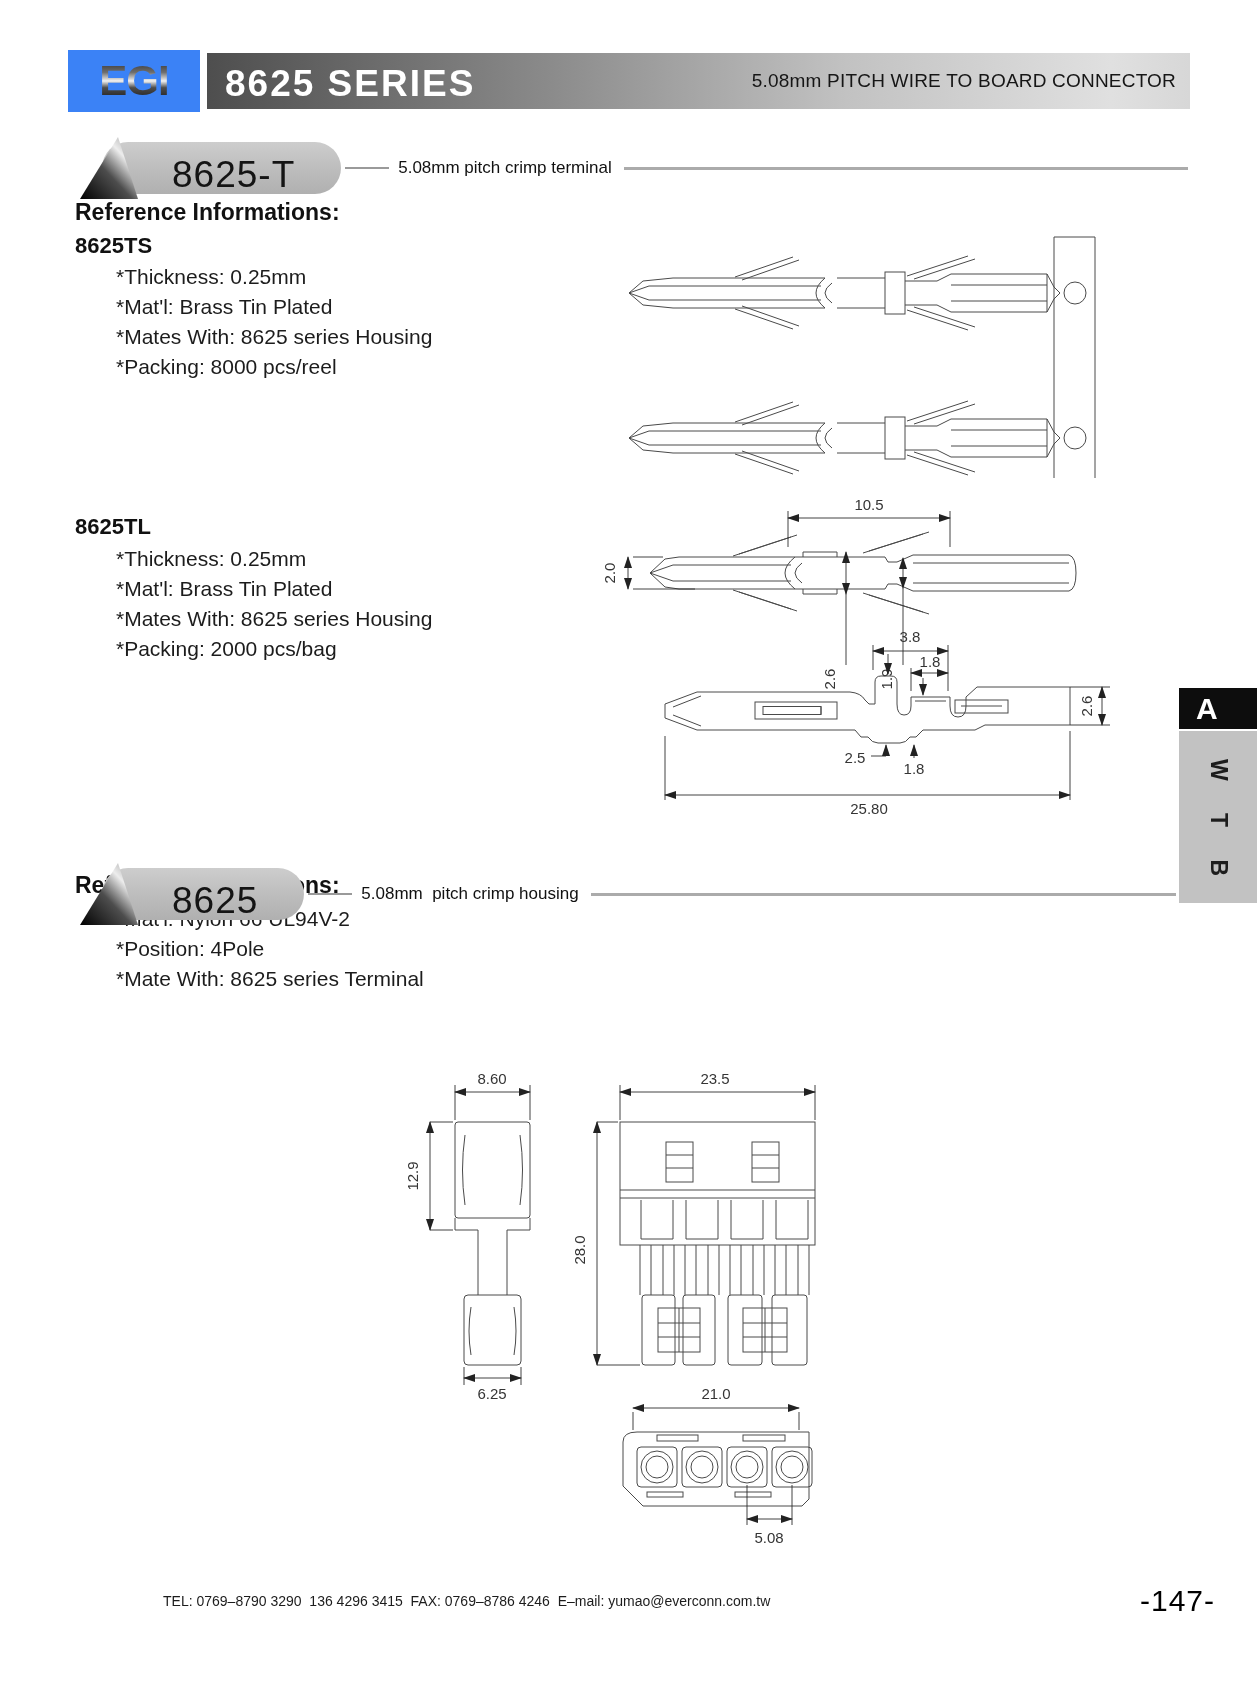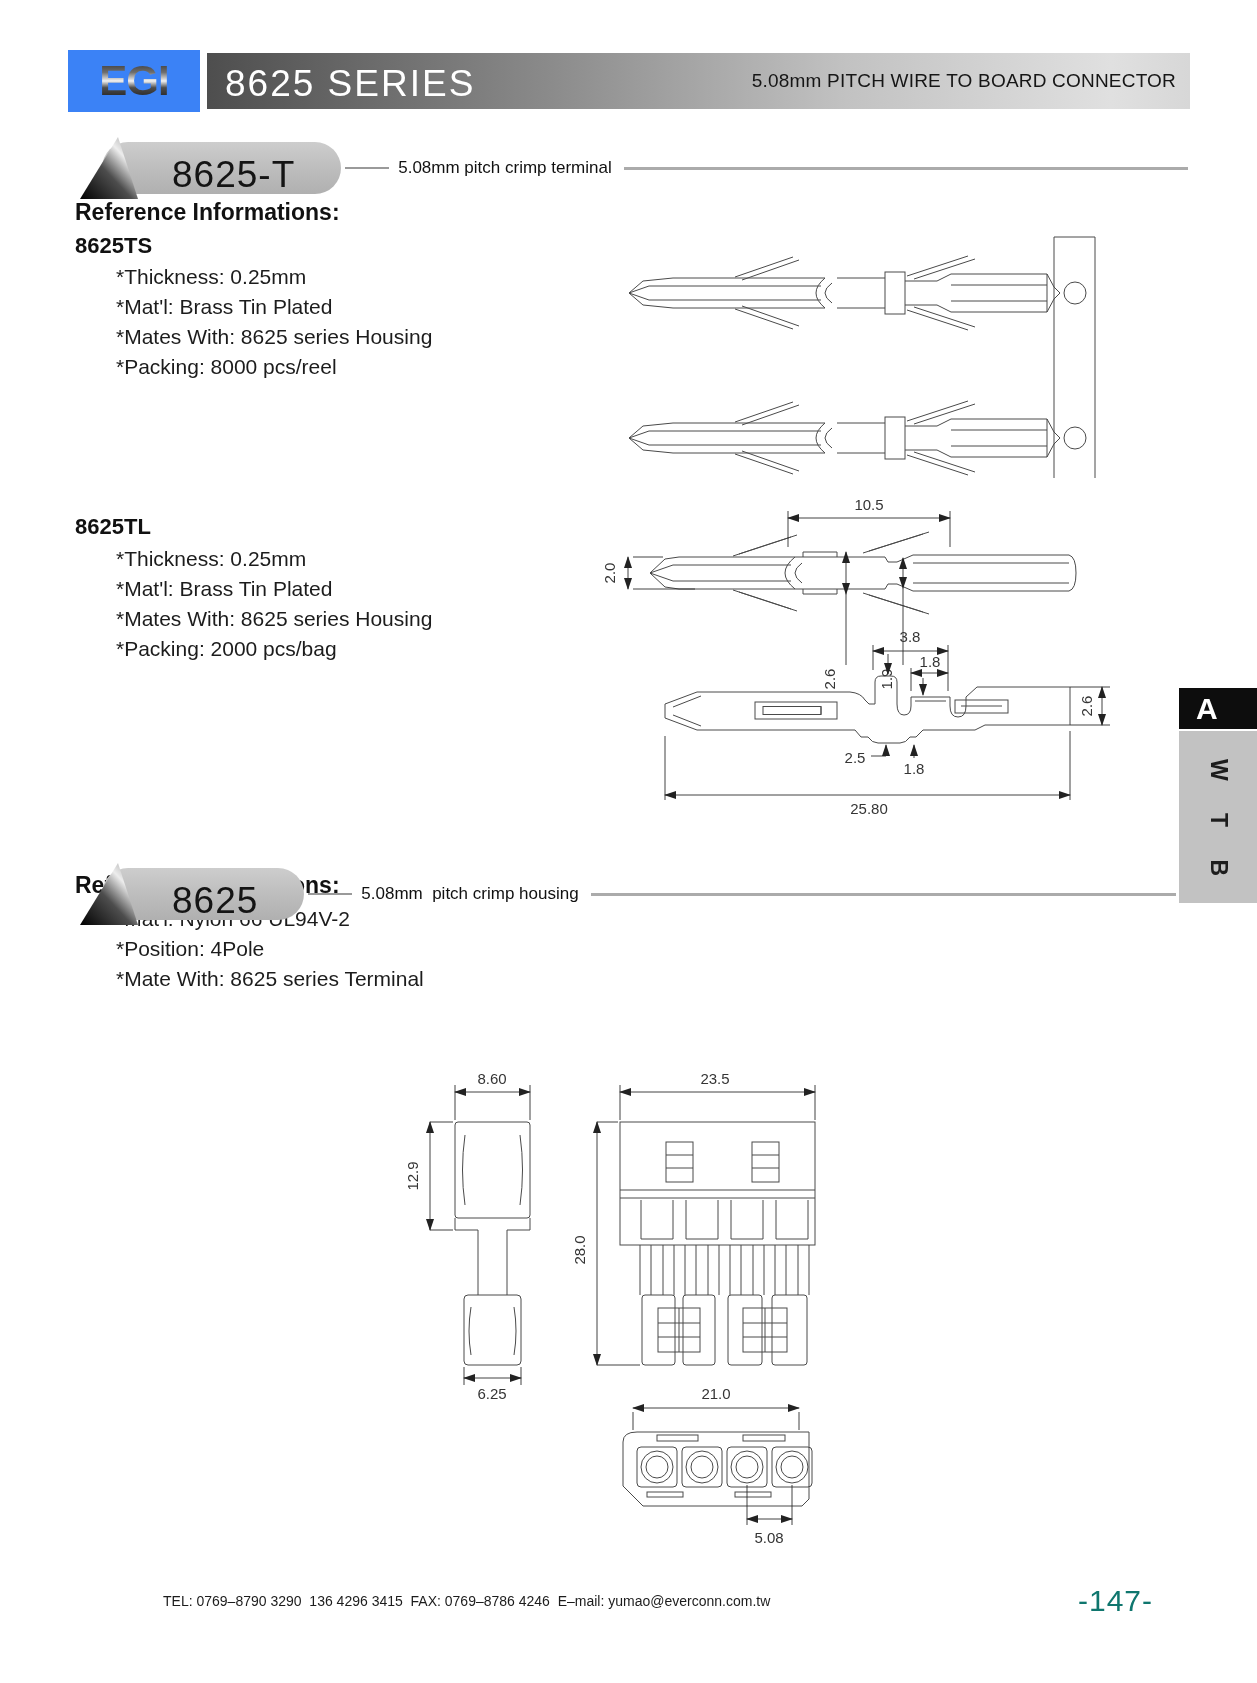--- a/index.html
+++ b/index.html
@@ -9,21 +9,21 @@
 
   
   .hdr { left:68px; top:50px; width:1122px; height:62px; display:flex; align-items:stretch; }
   .logo-box { width:132px; background:#3b82f6; display:flex; align-items:center; justify-content:center; }
   .logo-txt { font-size:42px; font-weight:800; letter-spacing:-1px;
       background:linear-gradient(180deg,#1c1c1c 0%,#6e6e6e 32%,#f2f2f2 50%,#4c4c4c 64%,#0a0a0a 100%);
       -webkit-background-clip:text; background-clip:text; -webkit-text-fill-color:transparent; color:#222; }
   .hdr-gap { width:7px; background:#fff; }
   .hdr-bar { flex:1; margin-top:3px; height:56px; background:linear-gradient(90deg,#4e4e4e 0%,#8b8b8b 35%,#c2c2c2 65%,#e0e0e0 92%,#d7d7d7 100%);
       display:flex; align-items:center; }
-  .hdr-title { color:#fff; font-size:37px; font-weight:normal; letter-spacing:2px; padding-left:18px;margin-top:6px; }
+  .hdr-title { color:#fff; font-size:37px; font-weight:bold; letter-spacing:2px; padding-left:18px;margin-top:6px; }
   .hdr-sub { margin-left:auto; padding-right:14px; font-size:19px; color:#161616; letter-spacing:0.2px; }
 
   
   .badge-row { display:flex; align-items:center; height:56px; }
   .tri { position:absolute; left:0; top:-4px; width:62px; height:64px; z-index:3; }
   .pill { position:relative; z-index:2; margin-left:24px; height:52px; line-height:50px; border-radius:26px;
       background:linear-gradient(180deg,#cdcdcd 0%,#bcbcbc 55%,#b0b0b0 100%);
       padding:8px 46px 0 70px; font-size:37px; color:#141414; letter-spacing:1px; }
   .dash { width:44px; height:2px; background:#9a9a9a; margin:0 9px 0 4px; }
   .tagline { font-size:17px; color:#111; white-space:pre; }
@@ -36,21 +36,21 @@
   
   .tab-a { left:1179px; top:688px; width:78px; height:41px; background:#0d0d0d; color:#fff;
       font-size:30px; font-weight:bold; line-height:41px; padding-left:17px; }
   .tab-wtb { left:1179px; top:731px; width:78px; height:172px; background:#c2c2c2;
       display:flex; justify-content:center; }
   .wtb-txt { writing-mode:vertical-rl; font-size:23px; font-weight:bold; color:#1d1d1d;
       letter-spacing:13px; margin-top:28px; white-space:pre; }
 
   
   .footer-contact { left:163px; top:1593px; font-size:14px; color:#1c1c1c; white-space:pre; }
-  .footer-page { left:1078px; top:1584px; font-size:30px; color:#0f766e; letter-spacing:1px; }
+  .footer-page { left:1140px; top:1584px; font-size:30px; color:#000000; letter-spacing:1px; }
 
   svg text { font-family:"Liberation Sans",sans-serif; font-size:15px; fill:#353535; }
   svg .ln  { stroke:#4a4a4a; stroke-width:1; fill:none; }
   svg .dim { stroke:#2e2e2e; stroke-width:0.9; fill:none; }
 </style>
 </head>
 <body>
 
 <div id="page">
 

